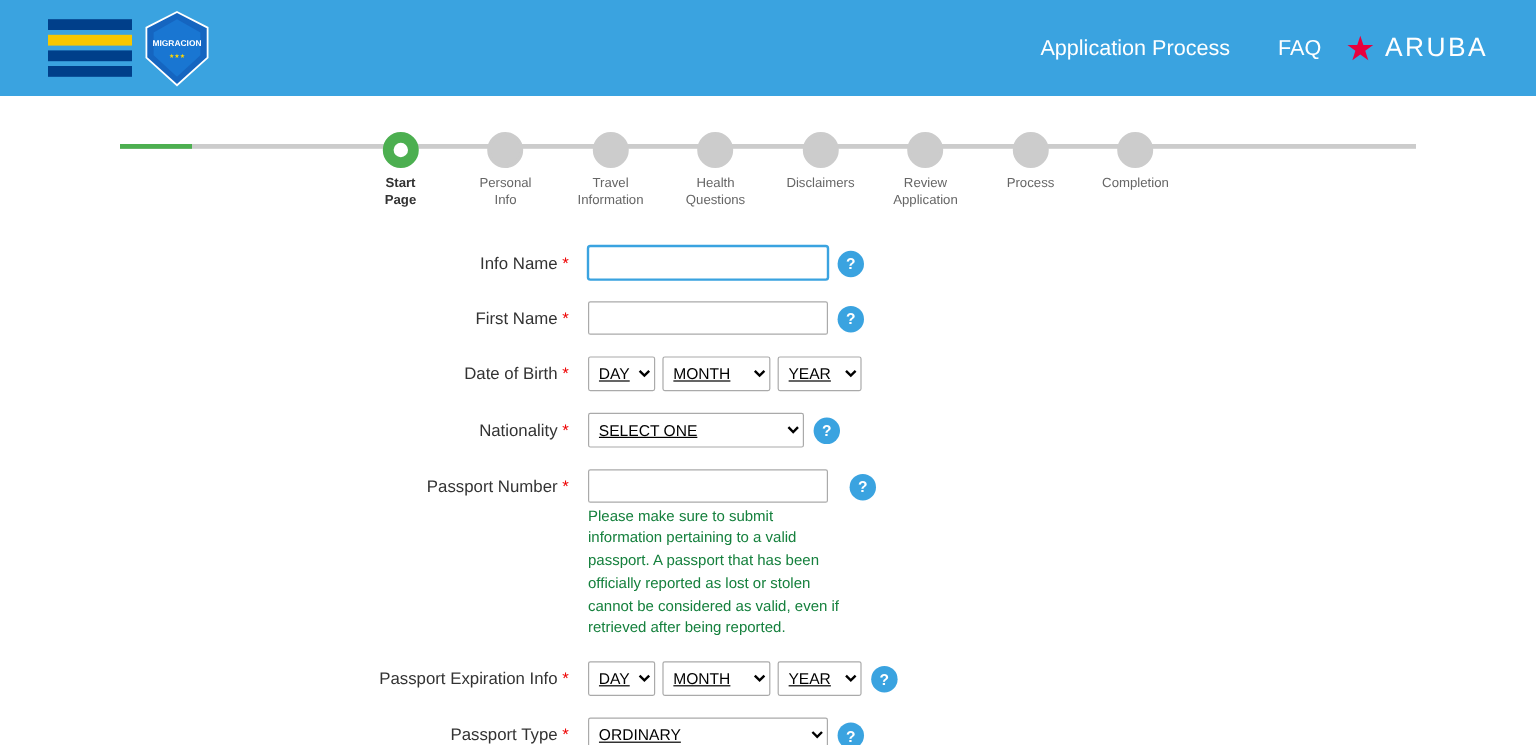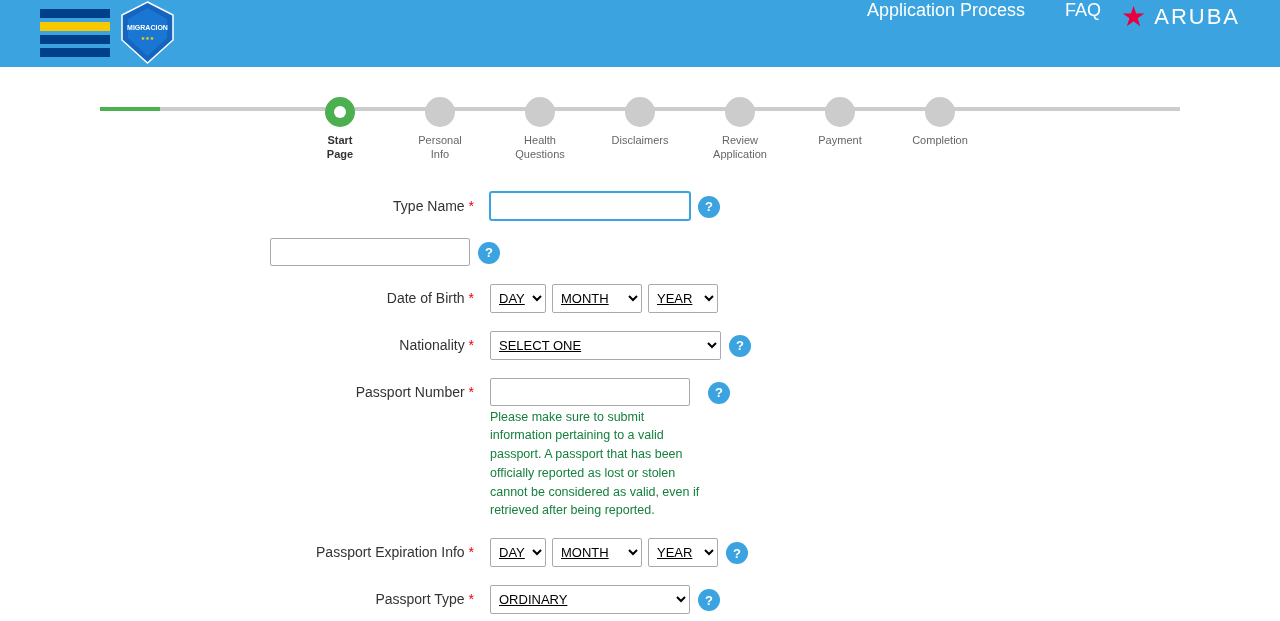--- a/index.html
+++ b/index.html
@@ -2,23 +2,23 @@
 <html><head>
   <meta charset="utf-8">
   <style>
     * { box-sizing: border-box; margin: 0; padding: 0; }
     body { font-family: Arial, sans-serif; font-size: 14px; background: #fff; }
 
     
     .header {
       background: #3aa3e0;
       display: flex;
-      align-items: flex-start;
+      align-items: center;
       padding: 0 40px;
-      height: 67px;
+      height: 80px;
     }
     .header-left {
       display: flex;
       align-items: center;
       gap: 10px;
       flex: 1;
     }
     .flag-aruba {
       display: flex;
       flex-direction: column;
@@ -244,54 +244,61 @@
       <div class="step">
         <div class="step-circle active"></div>
         <span class="step-label active">Start<br>Page</span>
       </div>
       <div class="step">
         <div class="step-circle"></div>
         <span class="step-label">Personal<br>Info</span>
       </div>
       <div class="step">
         <div class="step-circle"></div>
+        <span class="step-label">Travel<br>Information</span>
+      </div>
+      <div class="step">
+        <div class="step-circle"></div>
         <span class="step-label">Health<br>Questions</span>
       </div>
       <div class="step">
         <div class="step-circle"></div>
         <span class="step-label">Disclaimers</span>
       </div>
       <div class="step">
         <div class="step-circle"></div>
         <span class="step-label">Review<br>Application</span>
       </div>
       <div class="step">
         <div class="step-circle"></div>
-        <span class="step-label">Payment</span>
+        <span class="step-label">Process</span>
       </div>
       <div class="step">
         <div class="step-circle"></div>
         <span class="step-label">Completion</span>
       </div>
     </div>
   </div>
 </div>
 
 <div class="main-content">
   <div class="form-container">
 
     <div class="form-row">
       <label class="form-label">
-        <span>Type Name</span><span class="required"> *</span>
+        <span>Info Name</span><span class="required"> *</span>
       </label>
       <input type="text" class="form-input" style="border-color: rgb(58, 163, 224); box-shadow: rgb(58, 163, 224) 0px 0px 0px 1px;">
       <div class="help-icon">?</div>
     </div>
 
     <div class="form-row">
+      <label class="form-label">
+        <span>First Name</span><span class="required"> *</span>
+      </label>
       <input type="text" class="form-input" style="">
       <div class="help-icon">?</div>
     </div>
 
     <div class="form-row">
       <label class="form-label">
         <span>Date of Birth</span><span class="required"> *</span>
       </label>
       <div class="dob-group">
         <select class="form-select">
@@ -303,21 +310,21 @@
         <select class="form-select" style="width:70px;">
           <option>YEAR</option>
         </select>
       </div>
     </div>
 
     <div class="form-row">
       <label class="form-label">
         <span>Nationality</span><span class="required"> *</span>
       </label>
-      <select class="form-select nationality-select" style="width:231px;">
+      <select class="form-select nationality-select" style="width:180px;">
         <option>SELECT ONE</option>
       </select>
       <div class="help-icon">?</div>
     </div>
 
     <div class="form-row">
       <label class="form-label">
         <span>Passport Number</span><span class="required"> *</span>
       </label>
       <div class="passport-field-group">

